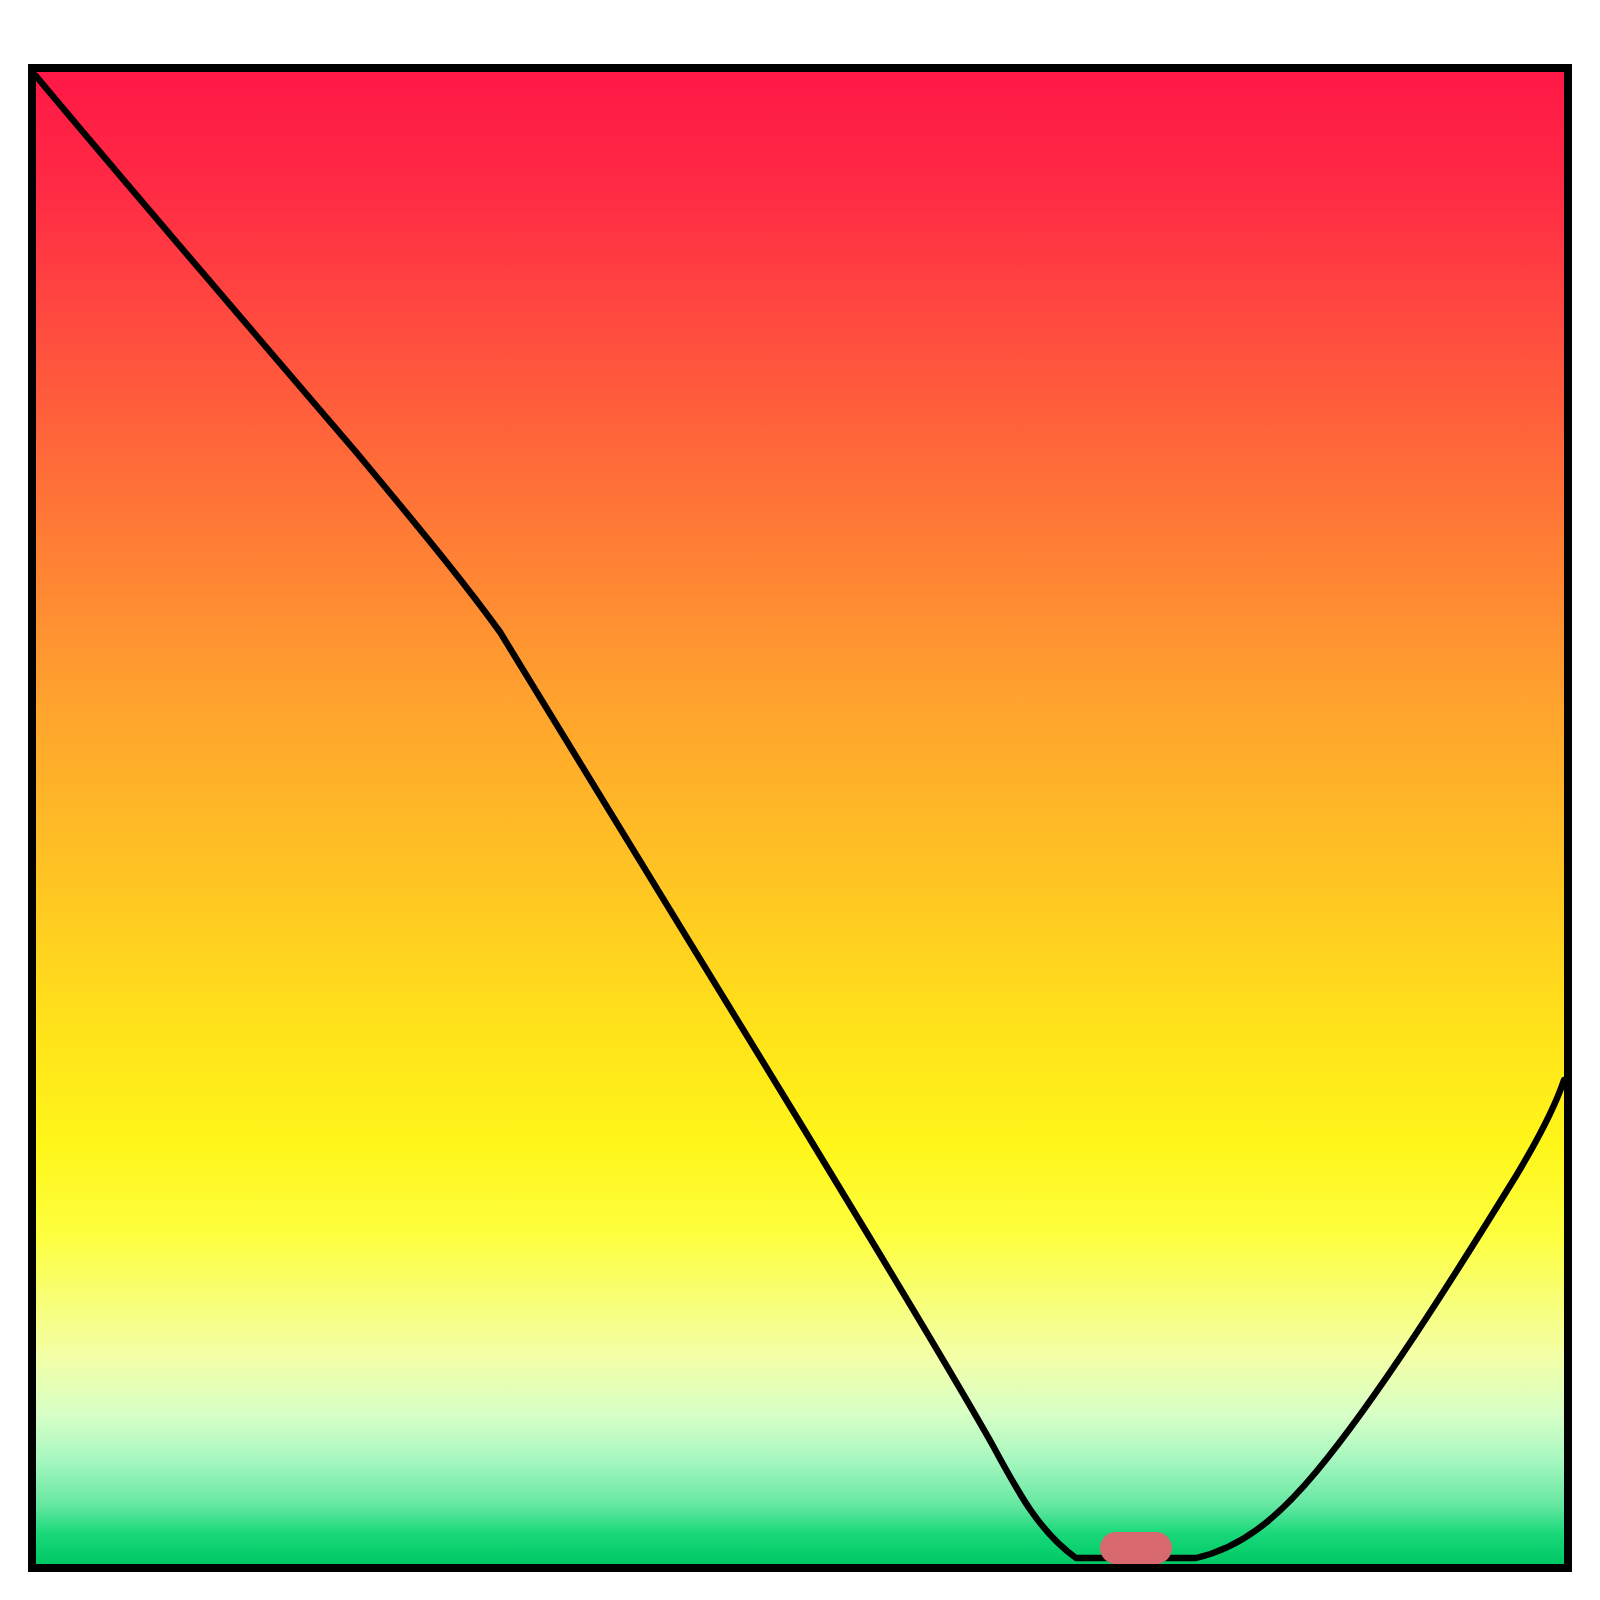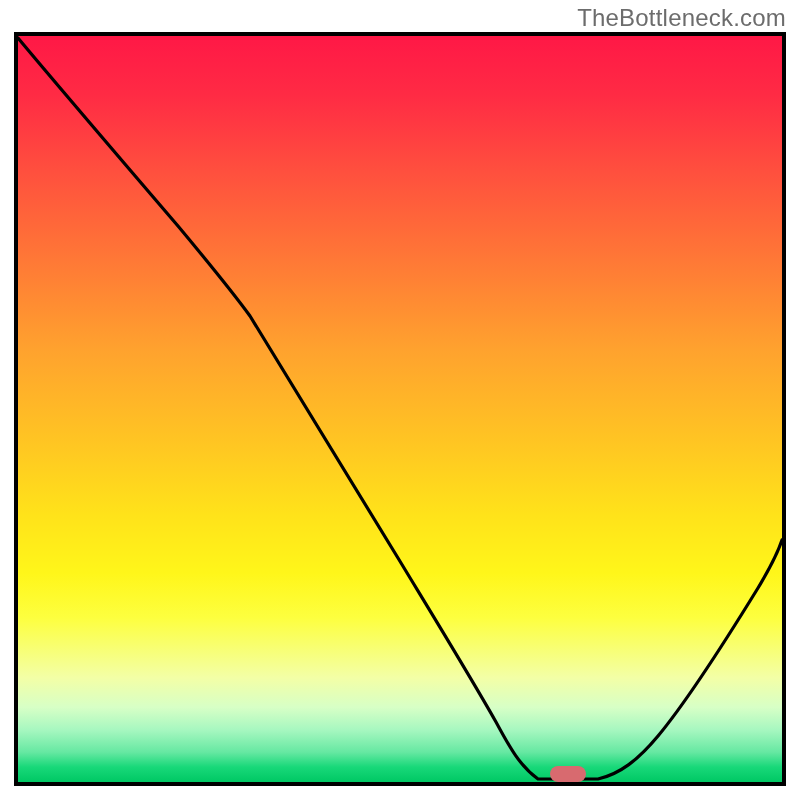--- a/index.html
+++ b/index.html
@@ -69,21 +69,20 @@
     position: absolute;
     inset: 0;
     z-index: 2;
   }
 </style>
 </head>
 <body>
 
 <div class="container">
 
-  <div class="watermark">TheBottleneck.com</div>
 
   <div class="frame">
 
     <div class="gradient"></div>
 
     <svg class="curve" viewBox="0 0 764 746" preserveAspectRatio="none">
       <path fill="none" stroke="#000" stroke-width="3.2" stroke-linecap="round" stroke-linejoin="round" d="M 0 2
                C 40 50, 100 120, 160 190
                C 200 238, 216 258, 232 280
                C 280 358, 330 440, 380 522

